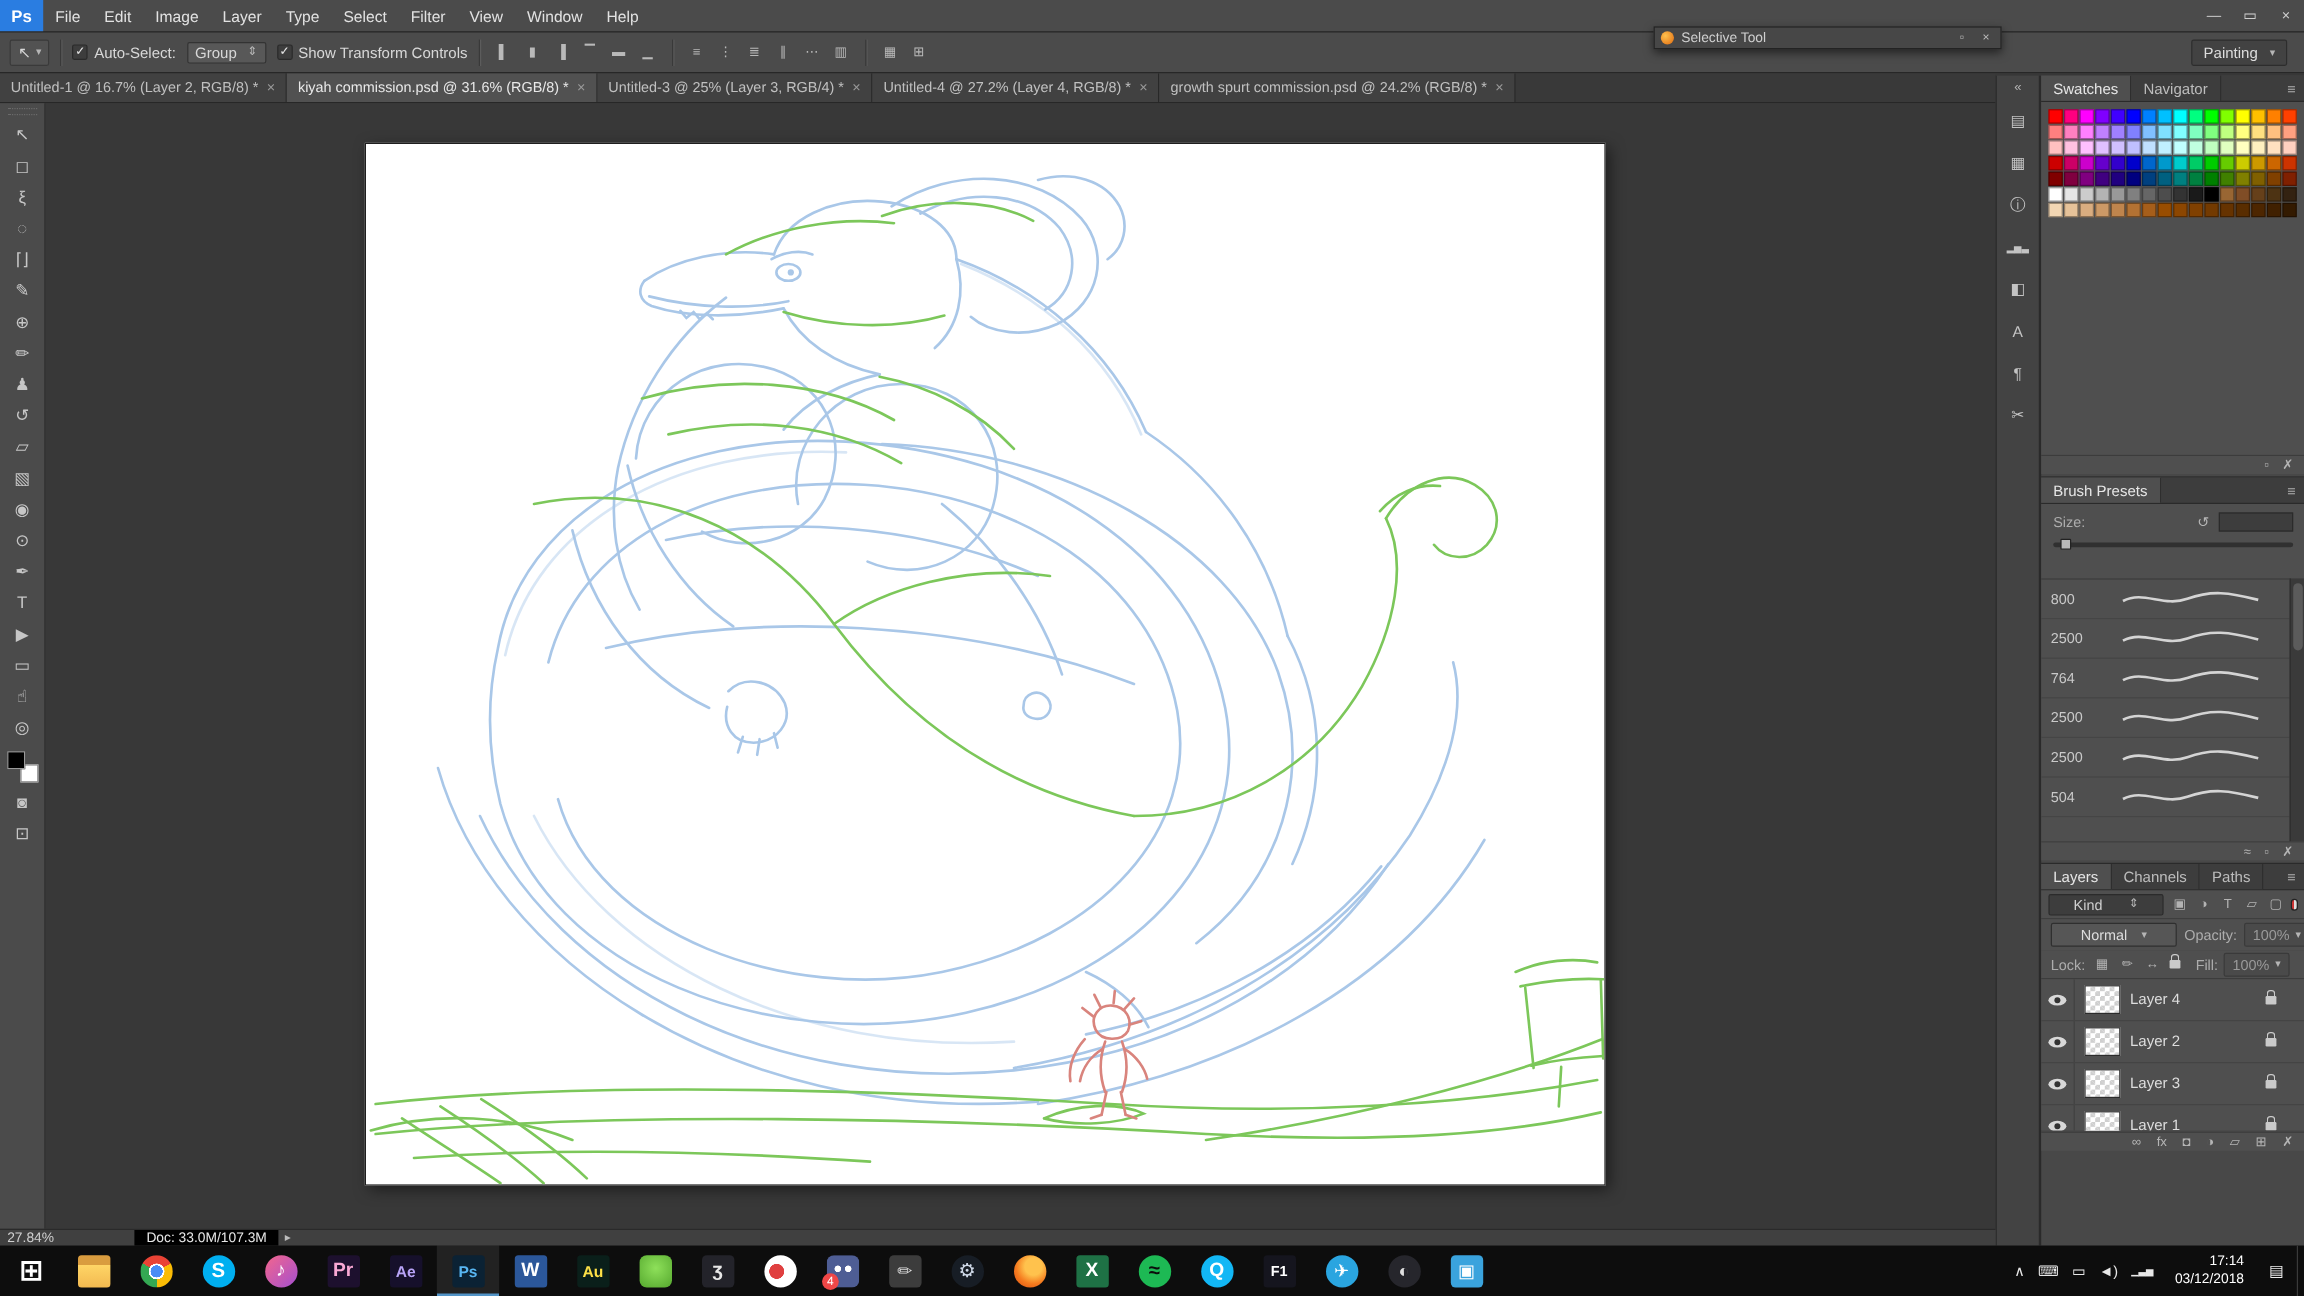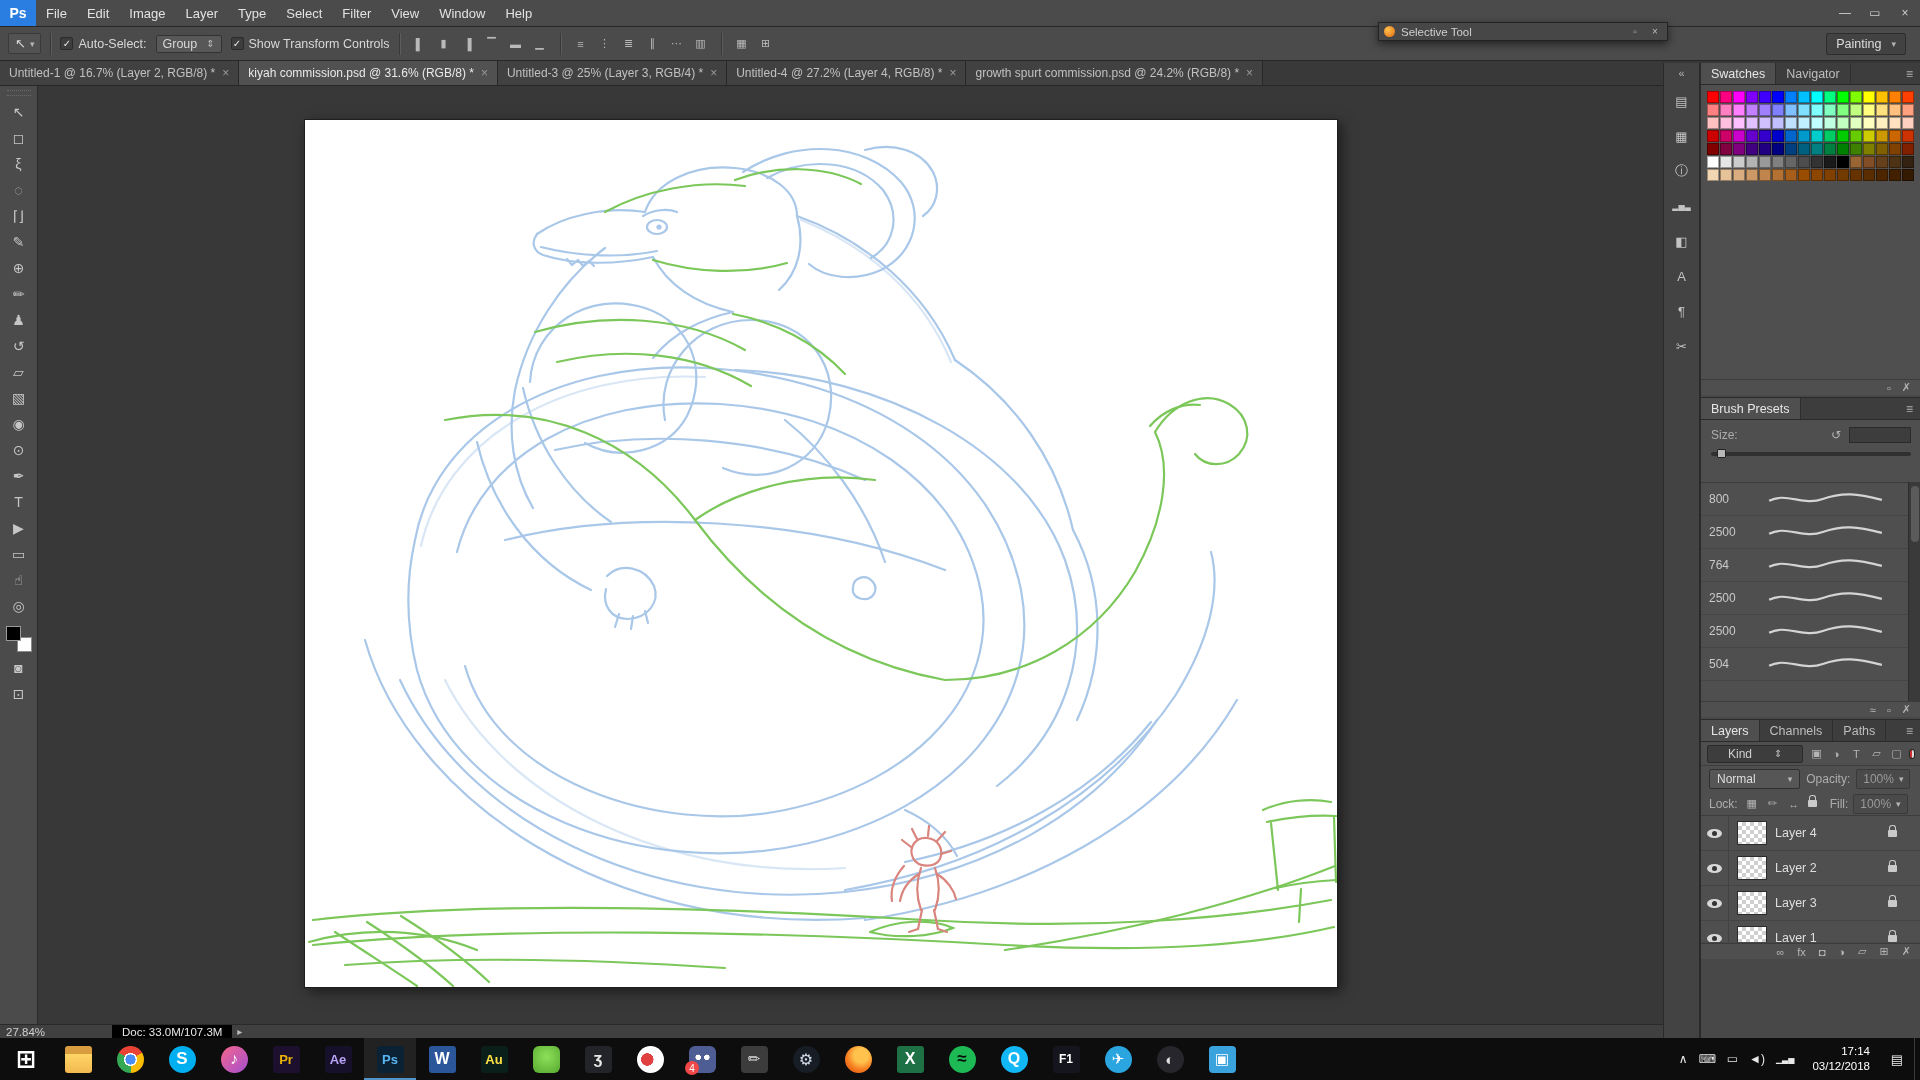--- a/index.html
+++ b/index.html
@@ -124,21 +124,21 @@
 
   .filter-row { height:24px; display:flex; align-items:center; gap:4px; padding:0 6px; background:#4f4f4f;
     border-bottom:1px solid #3e3e3e; }
   .kind-select { display:flex; align-items:center; gap:22px; background:#3d3d3d; border:1px solid #2b2b2b;
     border-radius:2px; padding:1px 20px; font-size:12px; color:#cfcfcf; }
   .filter-icons { display:flex; gap:2px; }
   .mini-icon { width:18px; height:18px; display:flex; align-items:center; justify-content:center; color:#b3b3b3; font-size:11px; }
   .filter-toggle { margin-left:auto; width:17px; height:10px; border-radius:5px;
     background:linear-gradient(90deg,#c33 0 50%,#ddd 50%); border:1px solid #222; }
   .blend-row { height:26px; display:flex; align-items:center; gap:6px; padding:0 8px; background:#4f4f4f; }
-  .blend-select { display:flex; align-items:center; gap:32px; padding:2px 7px; font-size:12px; color:#ddd;
+  .blend-select { display:flex; align-items:center; gap:12px; padding:2px 24px; font-size:12px; color:#ddd;
     border:1px solid #2f2f2f; border-radius:2px; background:#565656;text-align:center; }
   .val-box { display:flex; align-items:center; gap:5px; padding:2px 6px; font-size:12px; color:#9a9a9a;
     border:1px solid #3a3a3a; border-radius:2px; background:#4a4a4a; }
   .lock-row { height:24px; display:flex; align-items:center; gap:5px; padding:0 8px; background:#4f4f4f;
     border-bottom:1px solid #3c3c3c; }
   .lock-icons { display:flex; gap:3px; }
   .dim-label.fill { margin-left:8px; }
 
   .layer-list { position:absolute; top:96px; left:0; right:0; bottom:17px; background:#4f4f4f; overflow:hidden; }
   .layer-row { height:35px; display:flex; align-items:center; border-bottom:1px solid #444; padding-right:24px; }
@@ -759,21 +759,21 @@
     </div>
       <div class="tb-item" data-name="skype-icon">
       <span class="tb-icon" data-name="app-icon" style="background: rgb(0, 175, 240); color: rgb(255, 255, 255); border-radius: 50%; font-size: 17px;">S</span>
 
     </div>
       <div class="tb-item" data-name="itunes-icon">
       <span class="tb-icon" data-name="app-icon" style="background: linear-gradient(135deg, rgb(244, 102, 140), rgb(164, 79, 208)); color: rgb(255, 255, 255); border-radius: 50%; font-size: 16px;">♪</span>
 
     </div>
       <div class="tb-item" data-name="premiere-icon">
-      <span class="tb-icon" data-name="app-icon" style="background: rgb(29, 16, 46); color: #eab308; border-radius: 3px; font-size: 13px;">Pr</span>
+      <span class="tb-icon" data-name="app-icon" style="background: rgb(29, 16, 46); color: #f9a8d4; border-radius: 3px; font-size: 16px;">Pr</span>
 
     </div>
       <div class="tb-item" data-name="after-effects-icon">
       <span class="tb-icon" data-name="app-icon" style="background: rgb(22, 16, 43); color: rgb(184, 163, 246); border-radius: 3px; font-size: 13px;">Ae</span>
 
     </div>
       <div class="tb-item active" data-name="photoshop-icon">
       <span class="tb-icon" data-name="app-icon" style="background: rgb(11, 34, 52); color: rgb(88, 182, 242); border-radius: 3px; font-size: 13px;">Ps</span>
 
     </div>

